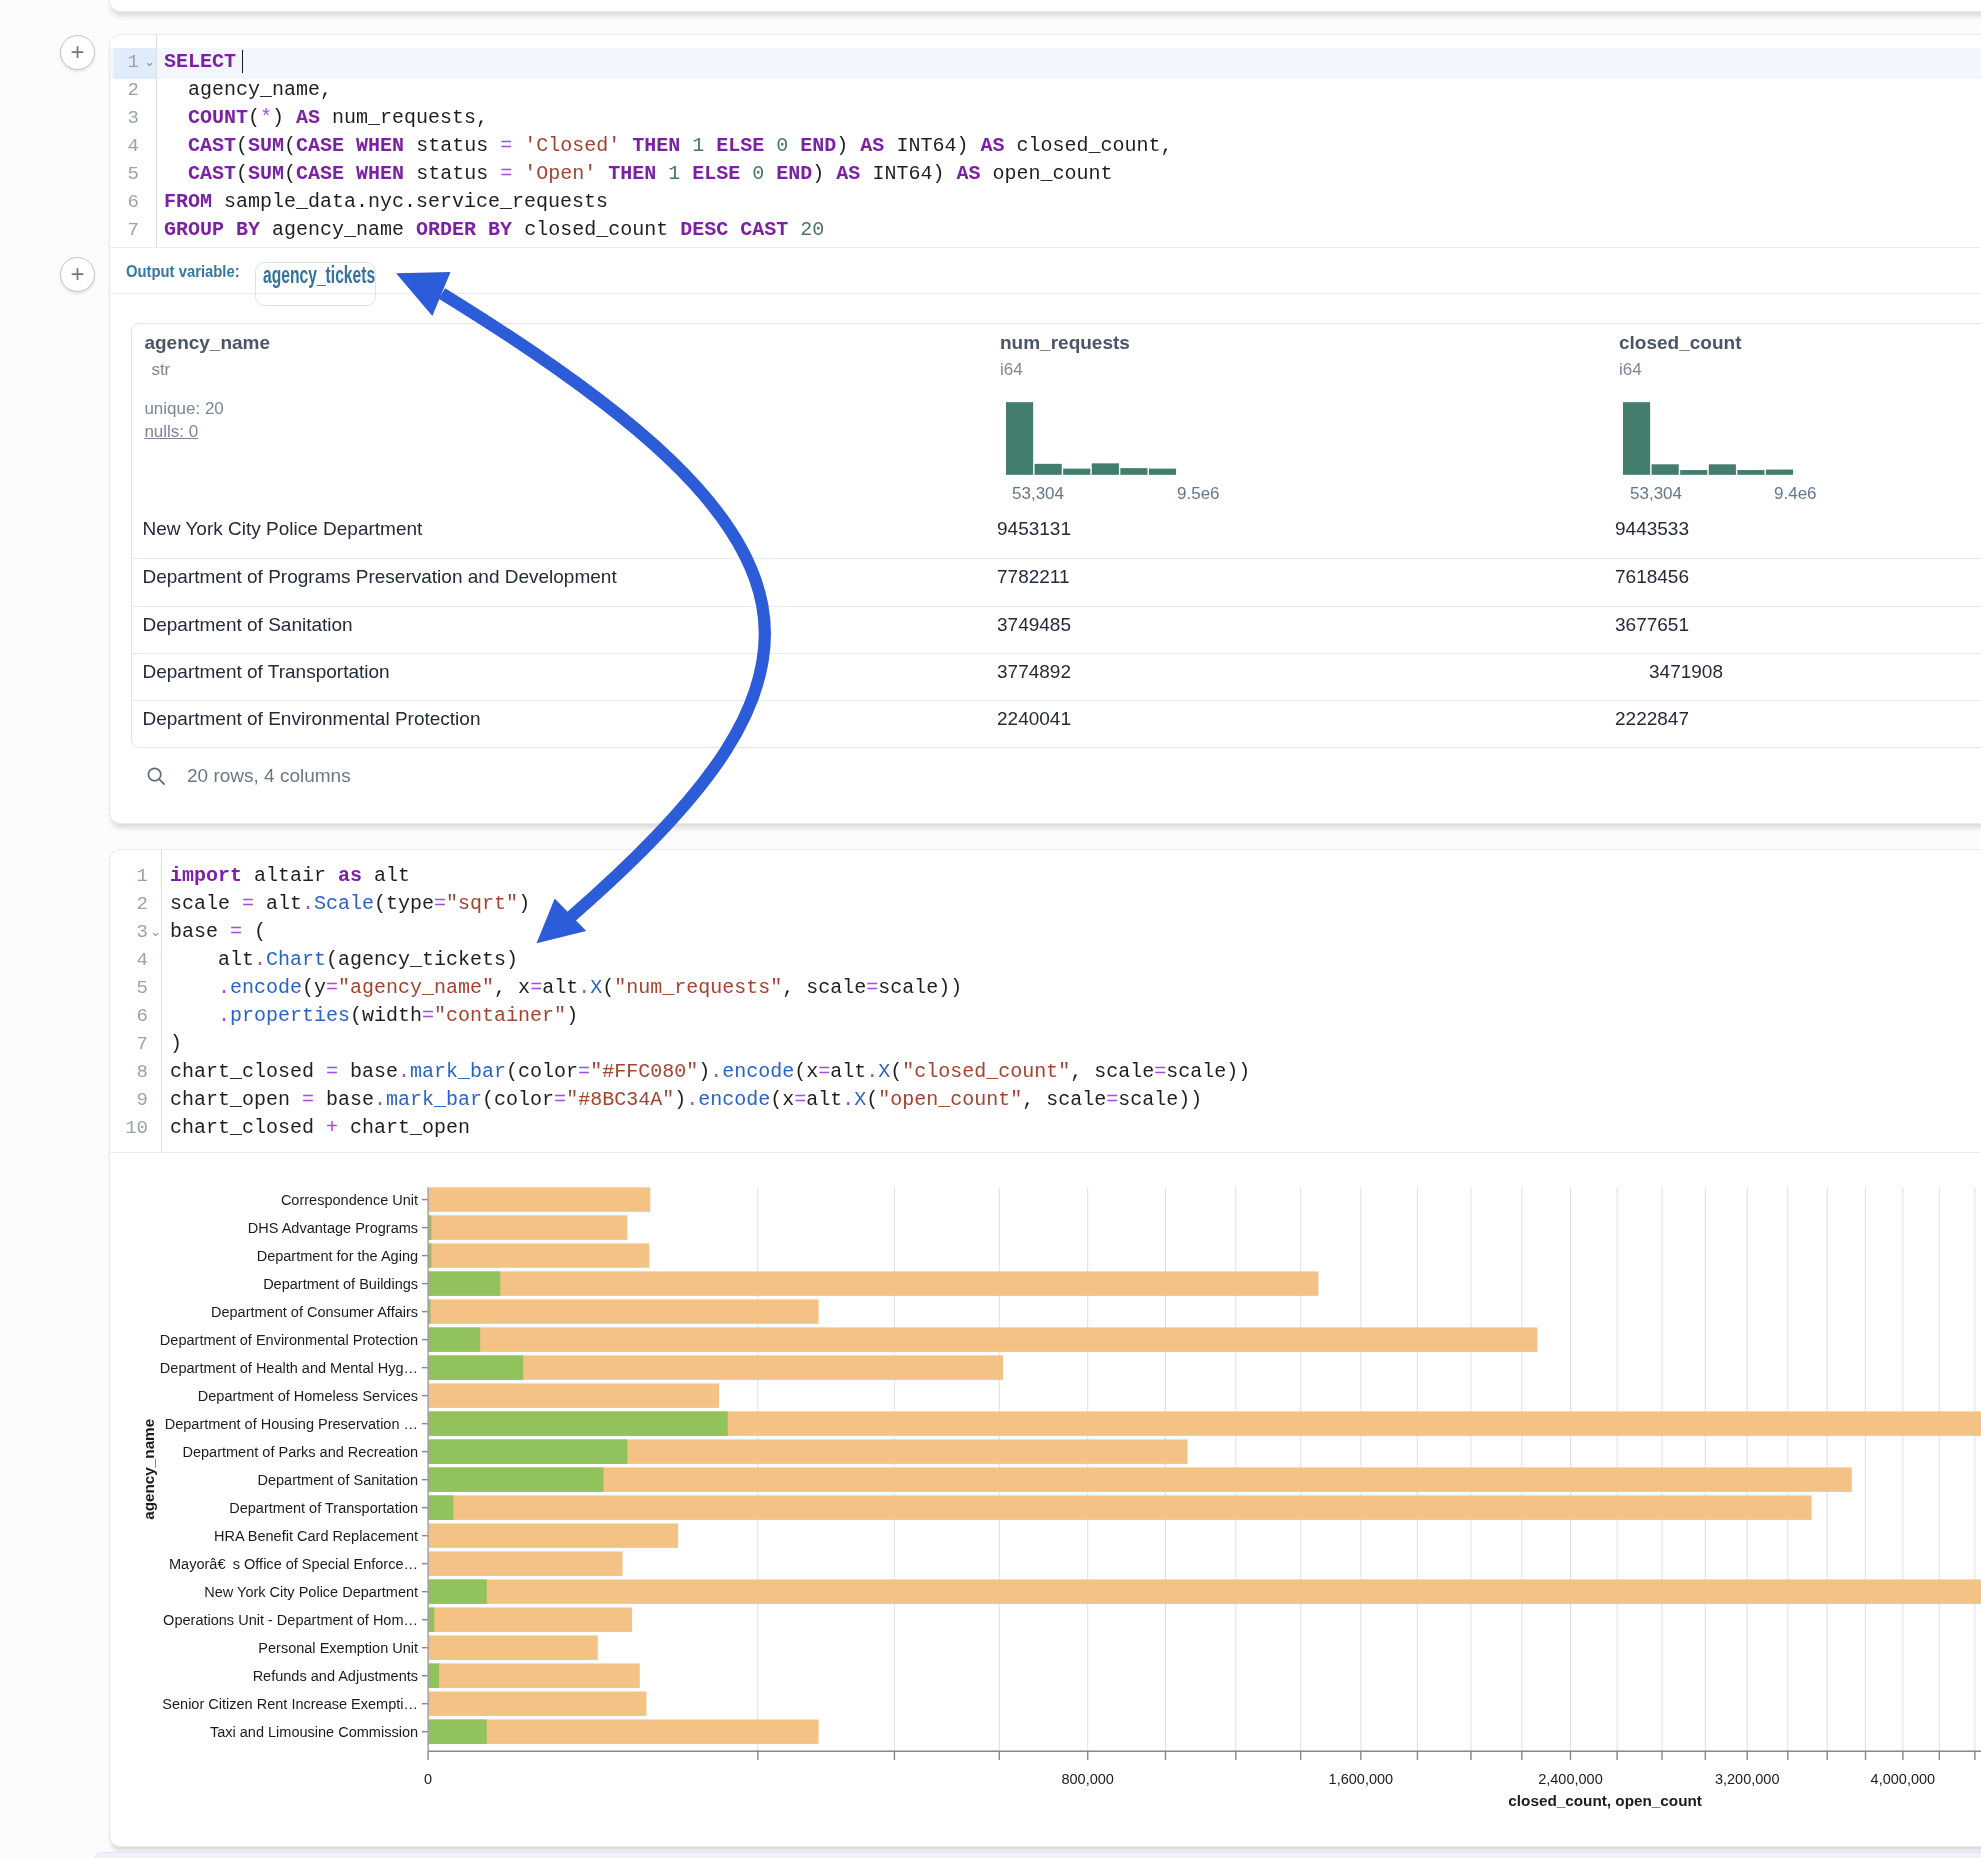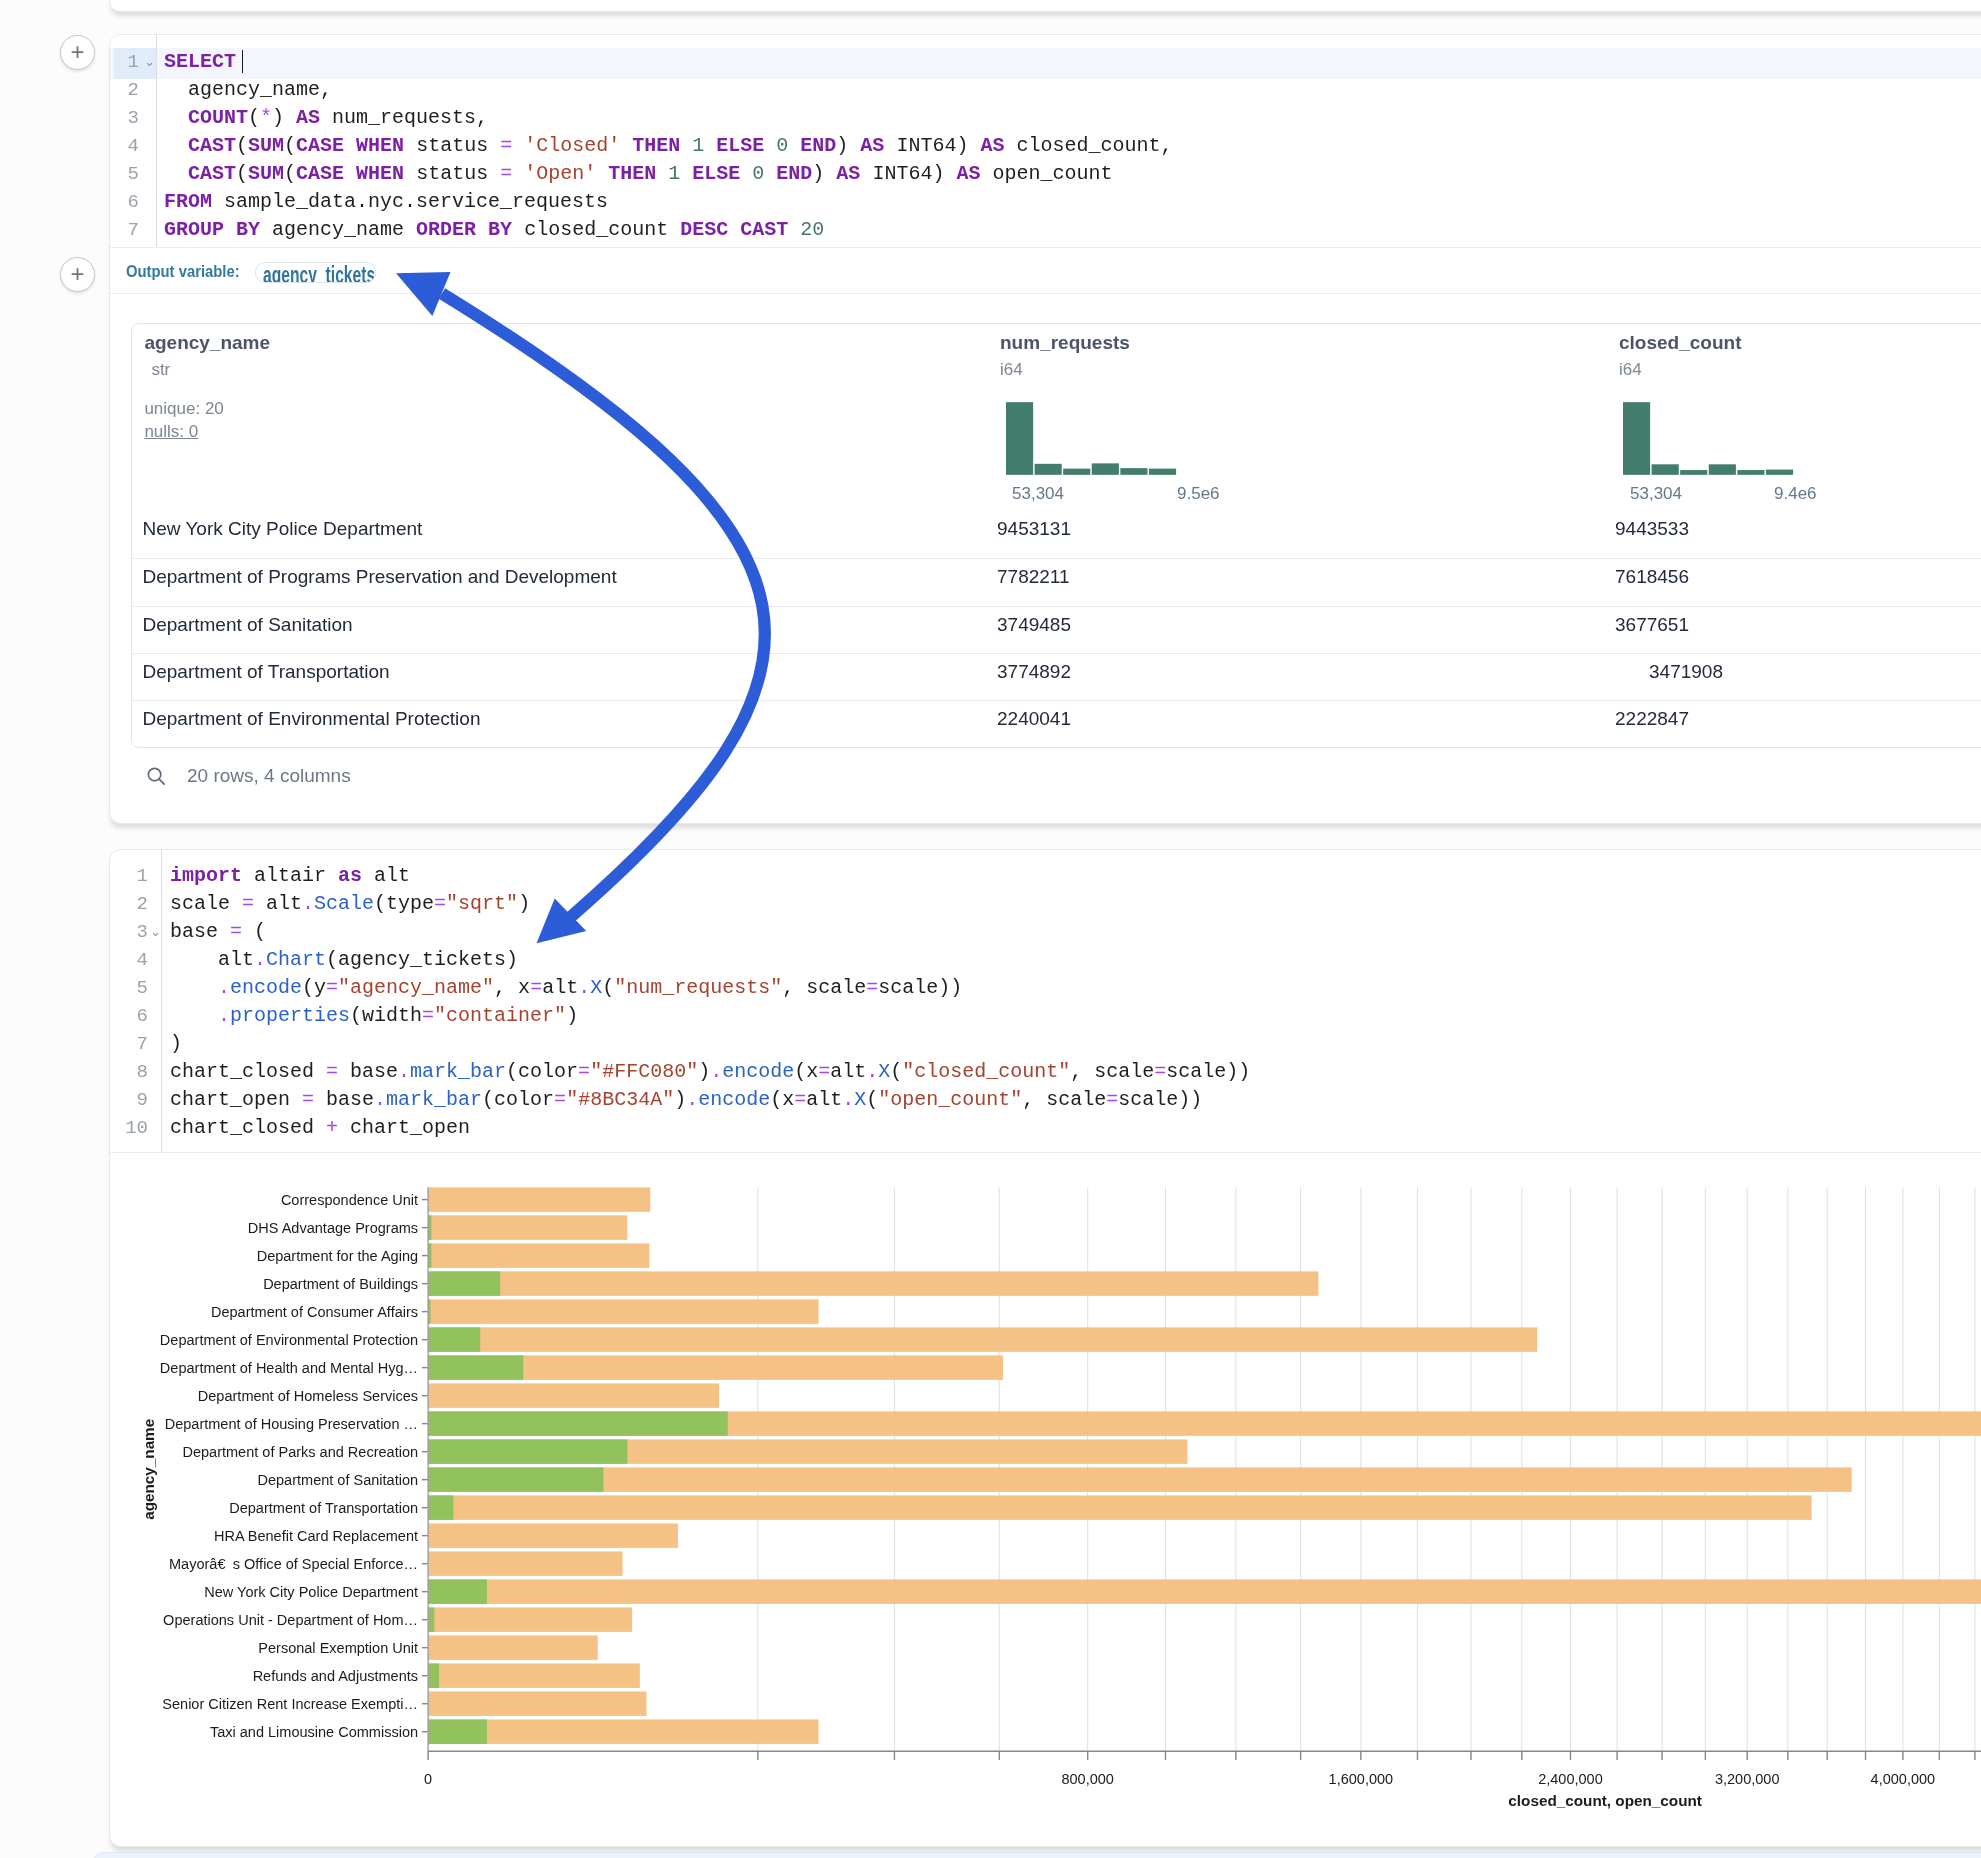--- a/index.html
+++ b/index.html
@@ -41,21 +41,21 @@
   agency_name,
   <span class="kw">COUNT</span>(<span class="op">*</span>) <span class="kw">AS</span> num_requests,
   <span class="kw">CAST</span>(<span class="kw">SUM</span>(<span class="kw">CASE</span> <span class="kw">WHEN</span> status <span class="op">=</span> <span class="str">'Closed'</span> <span class="kw">THEN</span> <span class="num">1</span> <span class="kw">ELSE</span> <span class="num">0</span> <span class="kw">END</span>) <span class="kw">AS</span> INT64) <span class="kw">AS</span> closed_count,
   <span class="kw">CAST</span>(<span class="kw">SUM</span>(<span class="kw">CASE</span> <span class="kw">WHEN</span> status <span class="op">=</span> <span class="str">'Open'</span> <span class="kw">THEN</span> <span class="num">1</span> <span class="kw">ELSE</span> <span class="num">0</span> <span class="kw">END</span>) <span class="kw">AS</span> INT64) <span class="kw">AS</span> open_count
 <span class="kw">FROM</span> sample_data.nyc.service_requests
 <span class="kw">GROUP</span> <span class="kw">BY</span> agency_name <span class="kw">ORDER</span> <span class="kw">BY</span> closed_count <span class="kw">DESC</span> <span class="kw">CAST</span> <span class="num">20</span></div>
   </div>
 
   <div style="position:absolute;left:0;top:212px;right:0;height:46px;border-bottom:1px solid #ececec;">
     <div style="position:absolute;left:16.3px;top:15.3px;font-size:16.3px;font-weight:bold;color:#337a9e;transform:scaleX(.91);transform-origin:left center;white-space:nowrap;">Output variable:</div>
-    <div style="position:absolute;left:145px;top:15.3px;width:121px;height:21px;border:1.4px solid #dde3ea;border-radius:9.6px;
+    <div style="position:absolute;left:145px;top:15.3px;width:121px;height:44px;border:1.4px solid #dde3ea;border-radius:9.6px;
          overflow:hidden;box-sizing:border-box;">
       <div style="position:absolute;left:6.7px;top:0px;font-size:23px;line-height:24px;font-weight:bold;color:#33739c;white-space:nowrap;transform:scaleX(.68);transform-origin:left center;">agency_tickets</div>
     </div>
   </div>
 
   <div style="position:absolute;left:21px;top:288px;width:2485px;height:425px;border:1px solid #e4e4e4;border-radius:7.6px;box-sizing:border-box;">
     <div style="position:absolute;left:12.4px;top:7.6px;font-size:19px;font-weight:bold;color:#4a5568;">agency_name</div>
     <div style="position:absolute;left:13.4px;top:36px;font-size:17px;color:#7c8696;margin-left:6px;">str</div>
     <div style="position:absolute;left:12.4px;top:75px;font-size:17px;color:#7c8696;">unique: 20</div>
     <div style="position:absolute;left:12.4px;top:98px;font-size:17px;color:#7c8696;text-decoration:underline;">nulls: 0</div>

